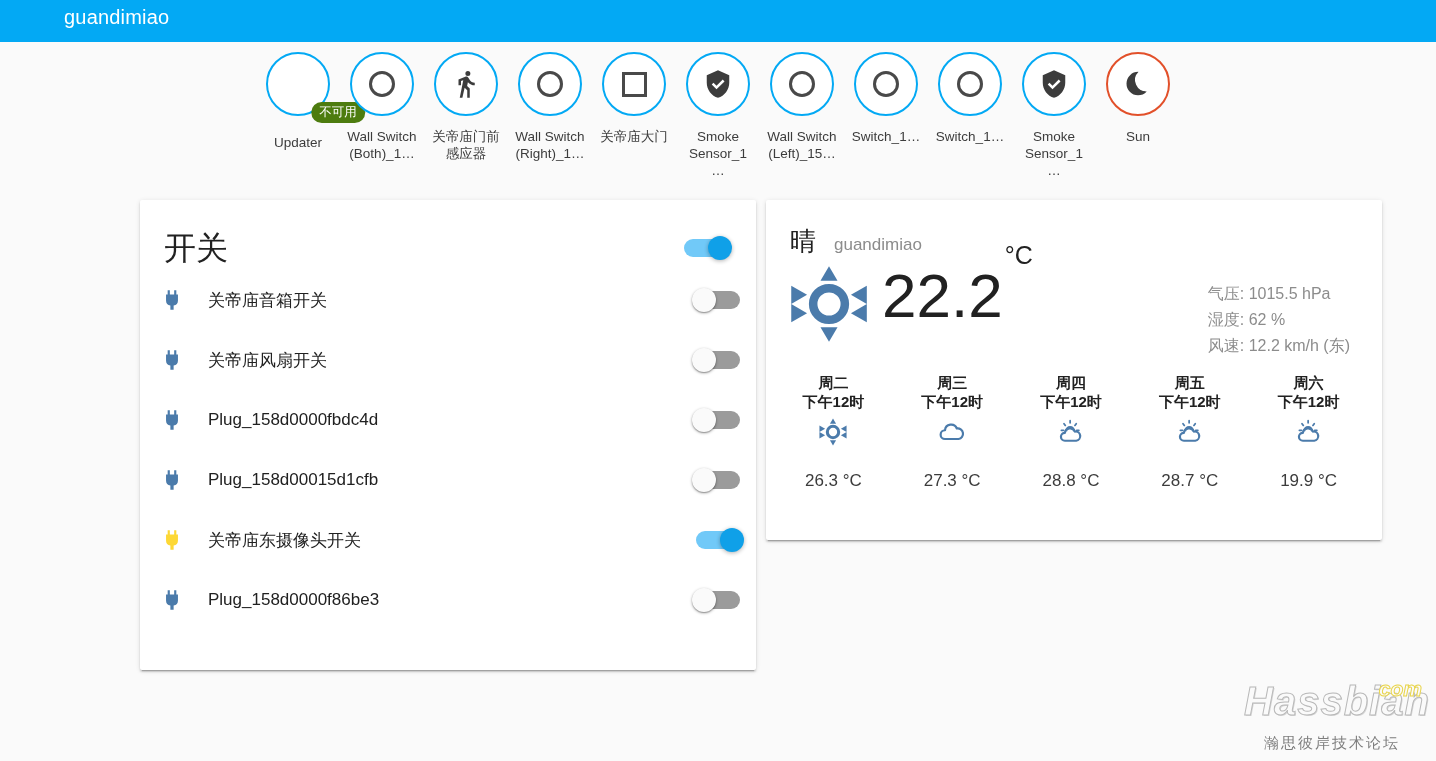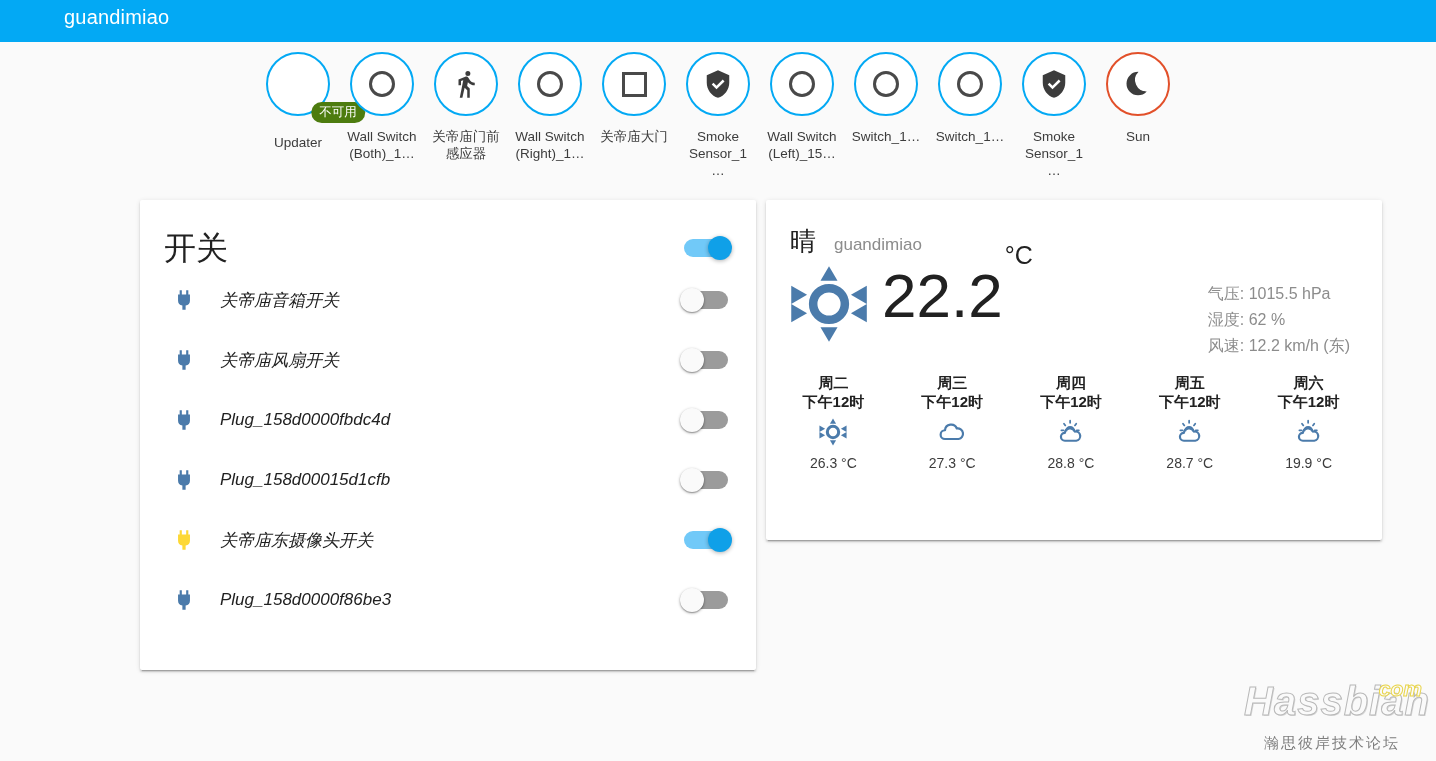--- a/index.html
+++ b/index.html
@@ -81,21 +81,21 @@
   }
   #switch-card{left:140px;top:200px;width:616px;height:470px;}
   #weather-card{left:766px;top:200px;width:616px;height:340px;}
 
   
   .sw-header{
     display:flex;align-items:center;justify-content:space-between;
     padding:26px 24px 0 24px;height:70px;box-sizing:border-box;
   }
   .sw-title{font-size:32px;font-weight:400;color:#212121;line-height:1;}
-  .sw-list{padding:0 24px;font-style:italic;}
+  .sw-list{padding:0 12px;}
   .sw-row{
     display:flex;align-items:center;
     height:60px;
   }
   .sw-icon{
     width:40px;flex:0 0 40px;
     display:flex;align-items:center;justify-content:center;
   }
   .sw-name{
     flex:1 1 auto;margin-left:16px;
@@ -145,21 +145,21 @@
   }
   .wx-forecast{
     display:flex;justify-content:space-around;
     padding:14px 14px 0 8px;
   }
   .fc{
     width:110px;text-align:center;
   }
   .fc-day{font-size:15px;font-weight:bold;color:#212121;line-height:19px;}
   .fc-icon{height:34px;display:flex;align-items:center;justify-content:center;margin-top:4px;}
-  .fc-temp{font-size:14px;color:#3c3c3c;margin-top:6px;}
+  .fc-temp{font-size:17px;color:#3c3c3c;margin-top:22px;}
 
   
   #watermark{
     position:absolute;right:16px;bottom:8px;
     width:176px;text-align:center;user-select:none;
   }
   #watermark .wm-main{
     font-family:Liberation Sans, sans-serif;
     font-style:italic;font-weight:bold;font-size:40px;line-height:42px;
     color:#fafafa;

